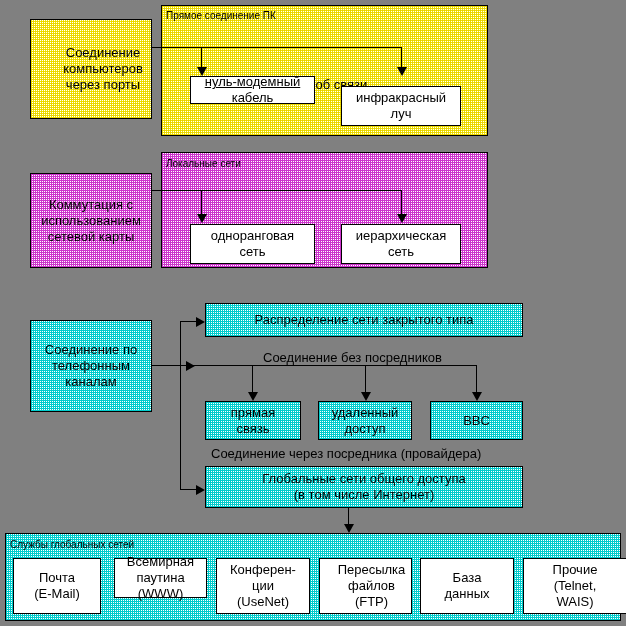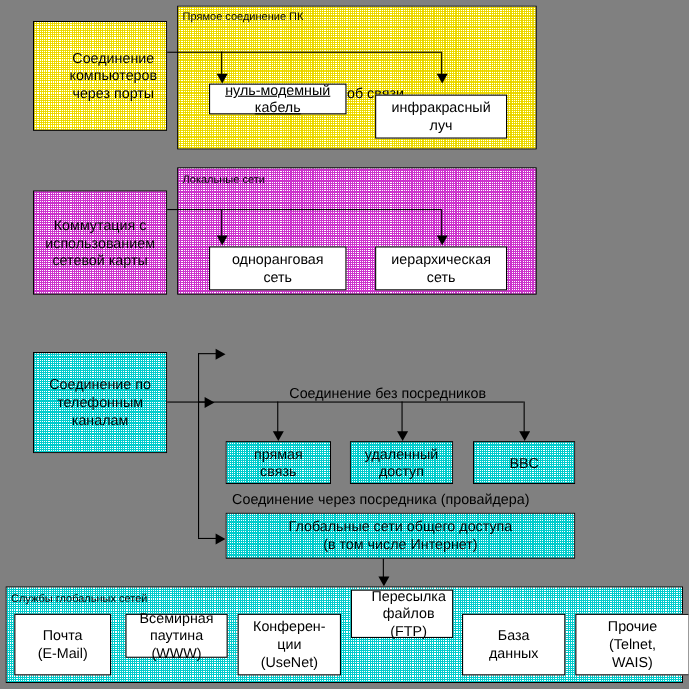--- a/index.html
+++ b/index.html
@@ -155,20 +155,21 @@
 каналам</div>
 
   <div class="hline" style="left:152px; top:365px; width:38px;"></div>
   <div class="arrow-right" style="left:186px; top:361px;"></div>
 
   <div class="vline" style="left:180px; top:321px; height:168px;"></div>
 
   <div class="hline" style="left:180px; top:321px; width:20px;"></div>
   <div class="arrow-right" style="left:196px; top:317px;"></div>
 
+  <div class="box fill-cyan" style="left:205px; top:303px; width:318px; height:34px;">Распределение сети закрытого типа</div>
 
   <div class="free-label" style="left:263px; top:350px;">Соединение без посредников</div>
 
   <div class="hline" style="left:180px; top:365px; width:296px;"></div>
   <div class="vline" style="left:252px; top:365px; height:28px;"></div>
   <div class="arrow-down" style="left:248px; top:392px;"></div>
   <div class="vline" style="left:365px; top:365px; height:28px;"></div>
   <div class="arrow-down" style="left:361px; top:392px;"></div>
   <div class="vline" style="left:476px; top:365px; height:28px;"></div>
   <div class="arrow-down" style="left:472px; top:392px;"></div>
@@ -194,21 +195,21 @@
   <div class="container-label" style="left:10px; top:537px;">Службы глобальных сетей</div>
 
   <div class="box fill-white" style="left:13px; top:558px; width:88px; height:56px;">Почта
 (E-Mail)</div>
   <div class="box fill-white" style="left:114px; top:558px; width:93px; height:40px;">Всемирная
 паутина
 (WWW)</div>
   <div class="box fill-white" style="left:216px; top:558px; width:94px; height:56px;">Конферен-
 ции
 (UseNet)</div>
-  <div class="box fill-white" style="left:319px; top:536px; width:93px; height:44px;padding-left:12px;">Пересылка
+  <div class="box fill-white" style="left:319px; top:558px; width:93px; height:56px;padding-left:12px;">Пересылка
 файлов
 (FTP)</div>
   <div class="box fill-white" style="left:420px; top:558px; width:94px; height:56px;">База
 данных</div>
   <div class="box fill-white" style="left:523px; top:558px; width:104px; height:56px;">Прочие
 (Telnet,
 WAIS)</div>
 
 </div>
 

